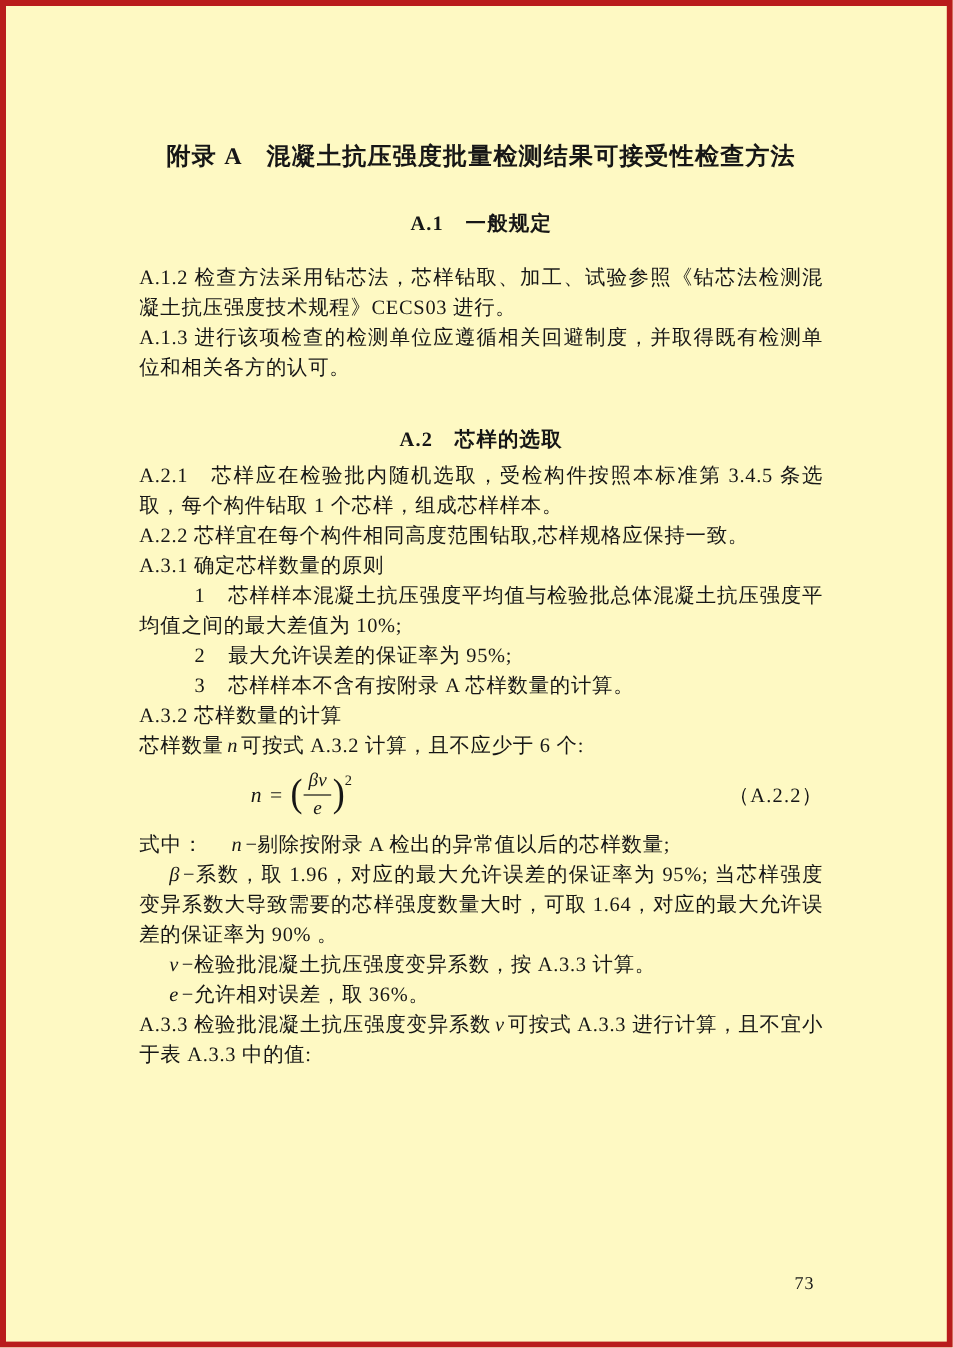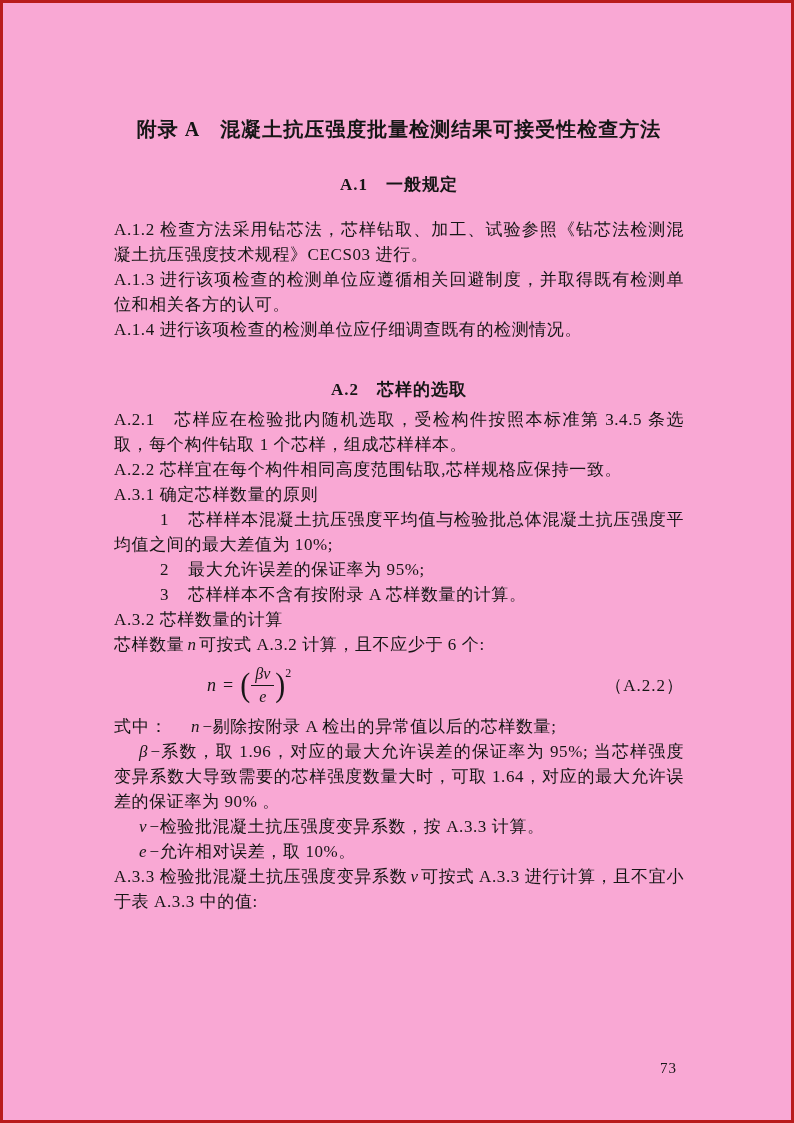--- a/index.html
+++ b/index.html
@@ -7,22 +7,22 @@
   body {
     width: 794px; height: 1123px;
     background: #ffffff;
     font-family: "Liberation Serif", "DejaVu Serif", serif;
     color: #161616;
     position: relative;
     overflow: hidden;
   }
   .page {
     position: absolute; inset: 0;
-    background: #f9a8d4;
-    border: 3px solid #b91c1c;
+    background: #fef9c3;
+    border: 5px solid #b91c1c;
   }
   .content {
     position: absolute;
     left: 111px; top: 0;
     width: 570px;
   }
   .doc-title {
     margin: 113px 0 0 0;
     font-size: 20px; line-height: 26px;
     font-weight: 700;
@@ -105,21 +105,20 @@
 <body>
 
 <div class="page">
   <div class="content">
 
     <h1 class="doc-title">附录 A　混凝土抗压强度批量检测结果可接受性检查方法</h1>
 
     <h2 class="sec-heading h-a1">A.1　一般规定</h2>
     <p class="body">A.1.2 检查方法采用钻芯法，芯样钻取、加工、试验参照《钻芯法检测混凝土抗压强度技术规程》CECS03 进行。</p>
     <p class="body">A.1.3 进行该项检查的检测单位应遵循相关回避制度，并取得既有检测单位和相关各方的认可。</p>
-    <p class="body">A.1.4 进行该项检查的检测单位应仔细调查既有的检测情况。</p>
 
     <h2 class="sec-heading h-a2">A.2　芯样的选取</h2>
     <p class="body">A.2.1　芯样应在检验批内随机选取，受检构件按照本标准第 3.4.5 条选取，每个构件钻取 1 个芯样，组成芯样样本。</p>
     <p class="body">A.2.2 芯样宜在每个构件相同高度范围钻取,芯样规格应保持一致。</p>
 
     <p class="body">A.3.1 确定芯样数量的原则</p>
 
     <p class="body item"><span class="item-num">1</span><span>芯样样本混凝土抗压强度平均值与检验批总体混凝土抗压强度平均值之间的最大差值为 10%;</span></p>
     <p class="body item"><span class="item-num">2</span><span>最大允许误差的保证率为 95%;</span></p>
     <p class="body item"><span class="item-num">3</span><span>芯样样本不含有按附录 A 芯样数量的计算。</span></p>
@@ -142,20 +141,20 @@
       </span>
       <span class="eqno">（A.2.2）</span>
     </div>
 
     <p class="body where-line"><span class="where-label">式中：</span><span class="var">n</span><span>−剔除按附录 A 检出的异常值以后的芯样数量;</span></p>
 
     <p class="body where-entry"><span class="var">β</span><span>−系数，取 1.96，对应的最大允许误差的保证率为 95%; 当芯样强度变异系数大导致需要的芯样强度数量大时，可取 1.64，对应的最大允许误差的保证率为 90% 。</span></p>
 
     <p class="body where-entry-short"><span class="var">v</span><span>−检验批混凝土抗压强度变异系数，按 A.3.3 计算。</span></p>
 
-    <p class="body where-entry-short"><span class="var">e</span><span>−允许相对误差，取 10%。</span></p>
+    <p class="body where-entry-short"><span class="var">e</span><span>−允许相对误差，取 36%。</span></p>
 
     <p class="body"><span>A.3.3 检验批混凝土抗压强度变异系数</span><span class="var">v</span><span>可按式 A.3.3 进行计算，且不宜小于表 A.3.3 中的值:</span></p>
 
   </div>
 
   <div class="page-num">73</div>
 </div>
 
 </body></html>

